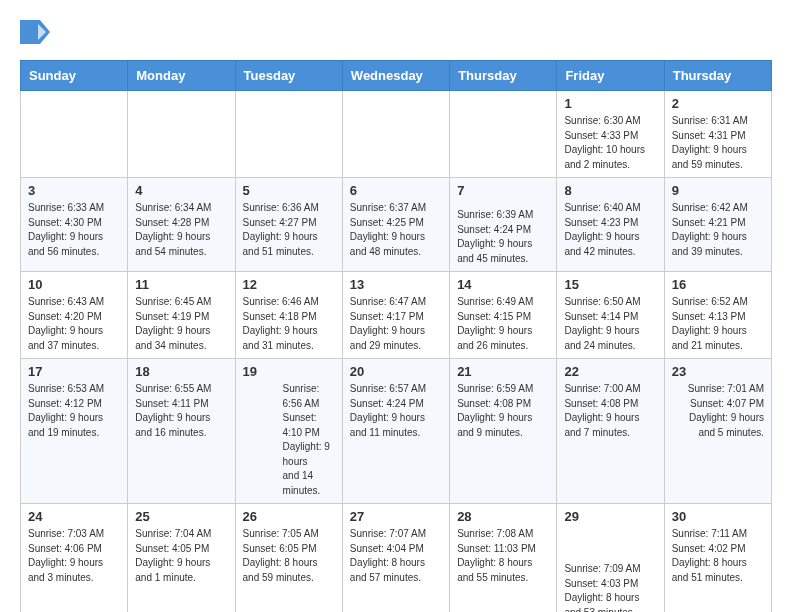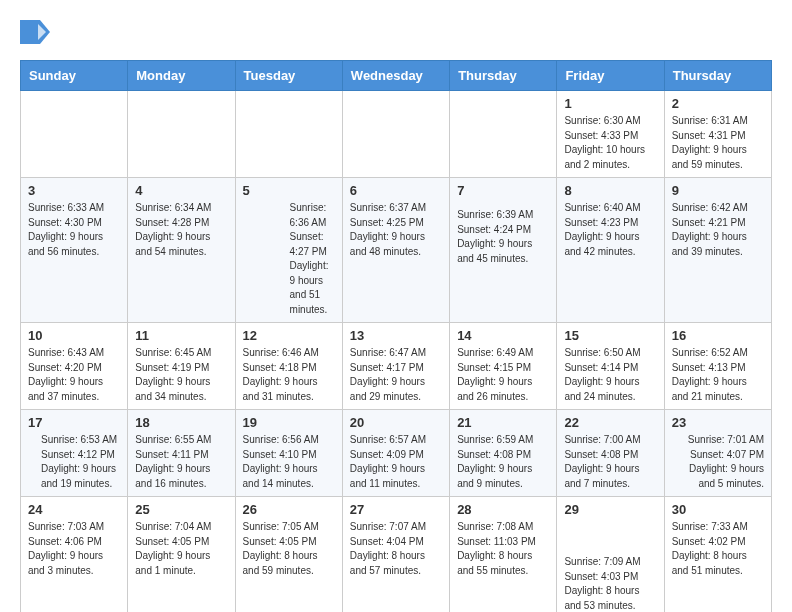--- a/index.html
+++ b/index.html
@@ -150,21 +150,21 @@
         </td>
         <td>
           <div class="day-number">4</div>
           <div class="day-info" style="white-space: pre-line;">Sunrise: 6:34 AM
 Sunset: 4:28 PM
 Daylight: 9 hours
 and 54 minutes.</div>
         </td>
         <td>
           <div class="day-number">5</div>
-          <div class="day-info" style="white-space: pre-line; margin-left: 47px;">Sunrise: 6:36 AM
+          <div class="day-info" style="white-space: pre-line;">Sunrise: 6:36 AM
 Sunset: 4:27 PM
 Daylight: 9 hours
 and 51 minutes.</div>
         </td>
         <td>
           <div class="day-number">6</div>
           <div class="day-info" style="white-space: pre-line;">Sunrise: 6:37 AM
 Sunset: 4:25 PM
 Daylight: 9 hours
 and 48 minutes.</div>
@@ -238,43 +238,43 @@
           <div class="day-number">16</div>
           <div class="day-info" style="white-space: pre-line;">Sunrise: 6:52 AM
 Sunset: 4:13 PM
 Daylight: 9 hours
 and 21 minutes.</div>
         </td>
       </tr>
       <tr>
         <td>
           <div class="day-number">17</div>
-          <div class="day-info" style="white-space: pre-line; margin-left: 13px;">Sunrise: 6:53 AM
+          <div class="day-info" style="white-space: pre-line;">Sunrise: 6:53 AM
 Sunset: 4:12 PM
 Daylight: 9 hours
 and 19 minutes.</div>
         </td>
         <td>
           <div class="day-number">18</div>
           <div class="day-info" style="white-space: pre-line;">Sunrise: 6:55 AM
 Sunset: 4:11 PM
 Daylight: 9 hours
 and 16 minutes.</div>
         </td>
         <td>
           <div class="day-number">19</div>
-          <div class="day-info" style="white-space: pre-line;">Sunrise: 6:56 AM
+          <div class="day-info" style="white-space: pre-line; margin-left: 40px;">Sunrise: 6:56 AM
 Sunset: 4:10 PM
 Daylight: 9 hours
 and 14 minutes.</div>
         </td>
         <td>
           <div class="day-number">20</div>
           <div class="day-info" style="white-space: pre-line;">Sunrise: 6:57 AM
-Sunset: 4:09 PM
+Sunset: 4:24 PM
 Daylight: 9 hours
 and 11 minutes.</div>
         </td>
         <td>
           <div class="day-number">21</div>
           <div class="day-info" style="white-space: pre-line;">Sunrise: 6:59 AM
 Sunset: 4:08 PM
 Daylight: 9 hours
 and 9 minutes.</div>
         </td>
@@ -304,21 +304,21 @@
         <td>
           <div class="day-number">25</div>
           <div class="day-info" style="white-space: pre-line;">Sunrise: 7:04 AM
 Sunset: 4:05 PM
 Daylight: 9 hours
 and 1 minute.</div>
         </td>
         <td>
           <div class="day-number">26</div>
           <div class="day-info" style="white-space: pre-line;">Sunrise: 7:05 AM
-Sunset: 4:05 PM
+Sunset: 6:05 PM
 Daylight: 8 hours
 and 59 minutes.</div>
         </td>
         <td>
           <div class="day-number">27</div>
           <div class="day-info" style="white-space: pre-line;">Sunrise: 7:07 AM
 Sunset: 4:04 PM
 Daylight: 8 hours
 and 57 minutes.</div>
         </td>
@@ -331,20 +331,20 @@
         </td>
         <td>
           <div class="day-number">29</div>
           <div class="day-info" style="white-space: pre-line; margin-top: 38px;">Sunrise: 7:09 AM
 Sunset: 4:03 PM
 Daylight: 8 hours
 and 53 minutes.</div>
         </td>
         <td>
           <div class="day-number">30</div>
-          <div class="day-info" style="white-space: pre-line;">Sunrise: 7:33 AM
+          <div class="day-info" style="white-space: pre-line;">Sunrise: 7:11 AM
 Sunset: 4:02 PM
 Daylight: 8 hours
 and 51 minutes.</div>
         </td>
       </tr>
     </tbody>
 </table>
 
 </body></html>

